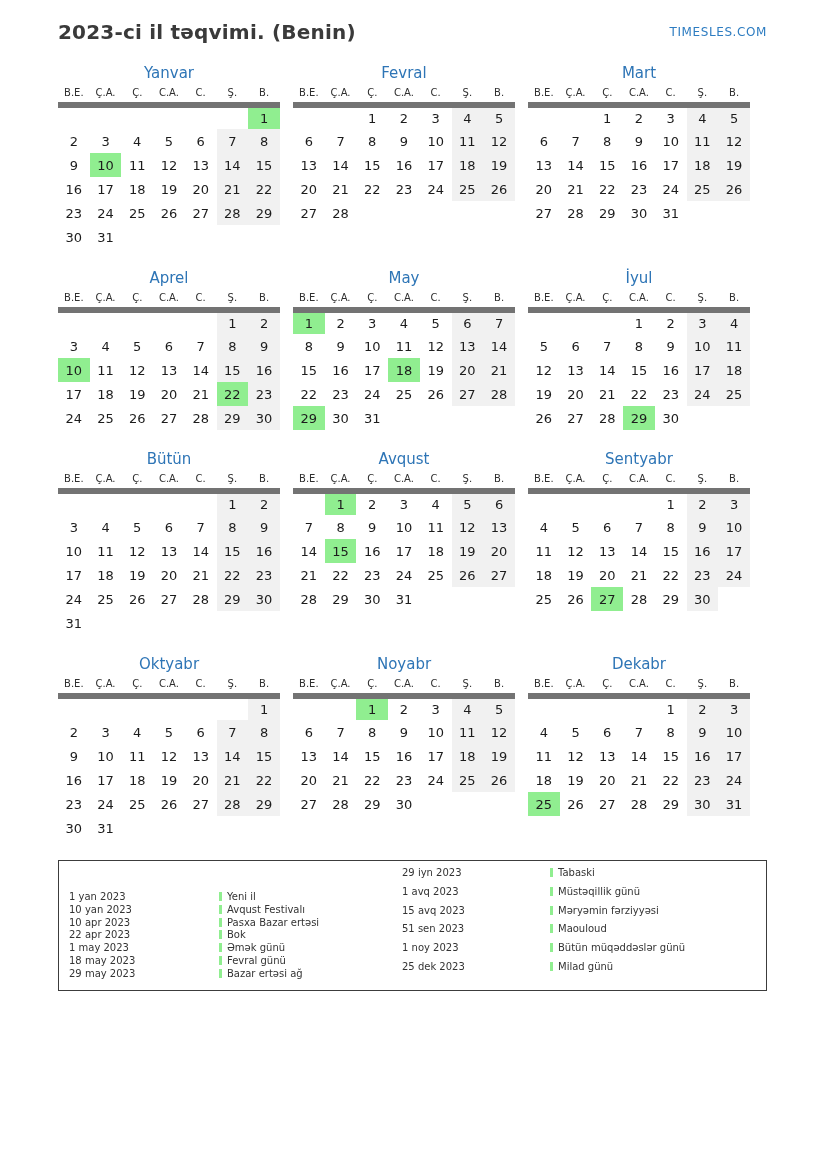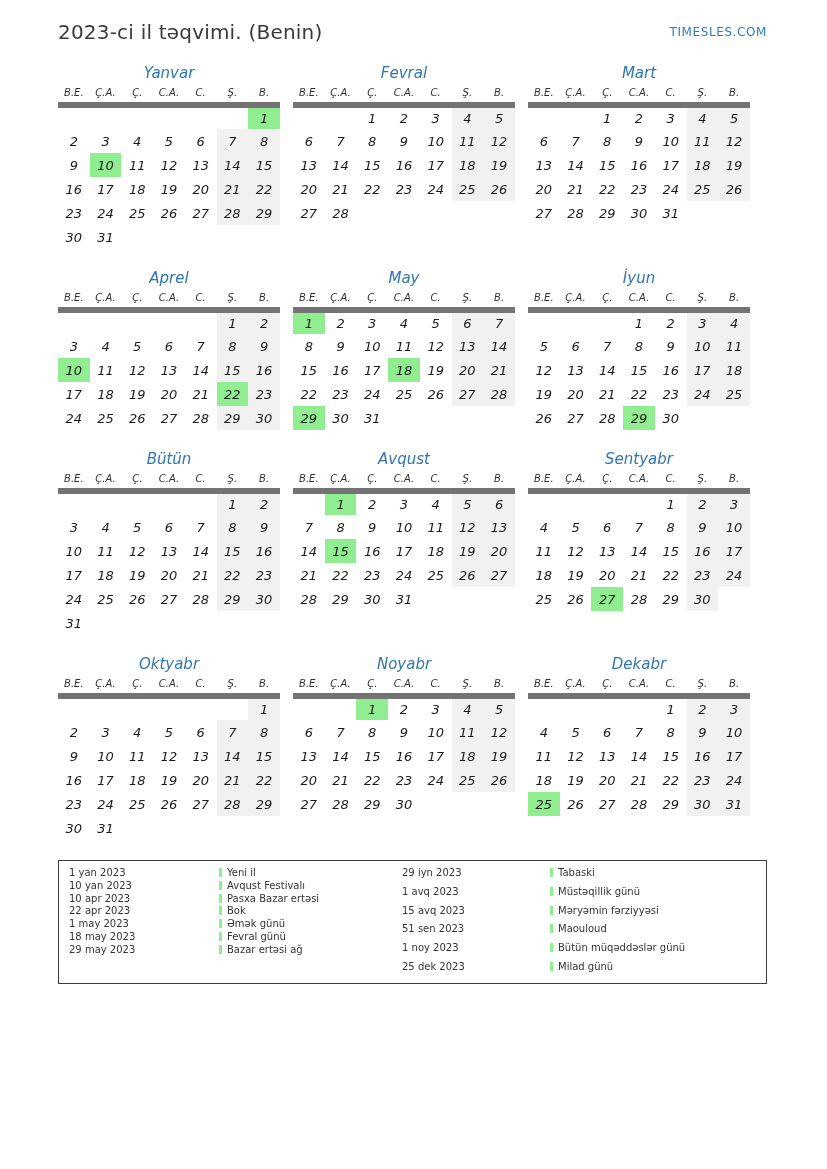--- a/index.html
+++ b/index.html
@@ -6,27 +6,27 @@
   html, body { margin: 0; padding: 0; background: #ffffff; }
   body {
     width: 827px; height: 1169px;
     font-family: "DejaVu Sans", "Liberation Sans", sans-serif;
     color: #1c1c1c;
   }
   .page { padding: 20px 60px 0 58px; }
 
   
   .header { display: flex; justify-content: space-between; align-items: flex-start; }
-  .page-title { font-size: 20px; font-weight: 400; color: #3a3a3a; margin: 0; letter-spacing: 0.2px; }
+  .page-title { font-size: 20px; font-weight: 700; color: #3a3a3a; margin: 0; letter-spacing: 0.2px; }
   .brand { font-size: 12px; color: #2d7cc1; text-decoration: none; letter-spacing: 0.6px; margin-top: 5px; }
 
   
   .months { margin-top: 20px; }
   .month-row { display: flex; gap: 13px; margin-bottom: 20px; align-items: flex-start; }
-  .month { width: 222px; font-style: italic; }
+  .month { width: 222px; }
   .month-title { text-align: center; color: #2e75b6; font-size: 15px; margin-bottom: 5px; }
   .month table { border-collapse: collapse; width: 100%; table-layout: fixed; }
   .month thead tr { border-bottom: 6px solid #737373; }
   .month th {
     font-size: 10px; font-weight: 400; color: #2f2f2f;
     padding: 0 0 4px 0; text-align: center; width: 31.5px;
   }
   .month td {
     width: 31.5px; height: 24px; padding: 0;
     text-align: center; vertical-align: middle;
@@ -35,21 +35,21 @@
   .month td.weekend { background: #f1f1f1; }
   .month td.holiday { background: #90ee90; }
 
   
   .legend {
     border: 1px solid #3c3c3c; margin-top: 13px;
     padding: 6px 0 9px 10px; display: flex;
     font-size: 10px; color: #333333; min-height: 96px;
   }
   .legend-col { display: grid; align-content: start; }
-  .legend-col.col-0 { grid-template-columns: 150px 183px; }
+  .legend-col.col-0 { grid-template-columns: 150px 183px; margin-top: 24px; }
   .legend-col.col-1 { grid-template-columns: 142px 214px; gap: 6px; }
   .legend-date, .legend-name { line-height: 12.8px; white-space: nowrap; }
   .holiday-marker {
     display: inline-block; width: 3px; height: 9px;
     background: #90ee90; margin-right: 5px; position: relative; top: 1px;
   }
 </style>
 </head>
 <body>
 
@@ -381,21 +381,21 @@
                 <td>31</td>
                 <td></td>
                 <td></td>
                 <td></td>
                 <td></td>
               </tr>
             </tbody>
           </table>
         </div>
         <div class="month">
-          <div class="month-title">İyun</div>
+          <div class="month-title">İyul</div>
           <table>
             <thead>
               <tr>
                 <th>B.E.</th>
                 <th>Ç.A.</th>
                 <th>Ç.</th>
                 <th>C.A.</th>
                 <th>C.</th>
                 <th>Ş.</th>
                 <th>B.</th>

